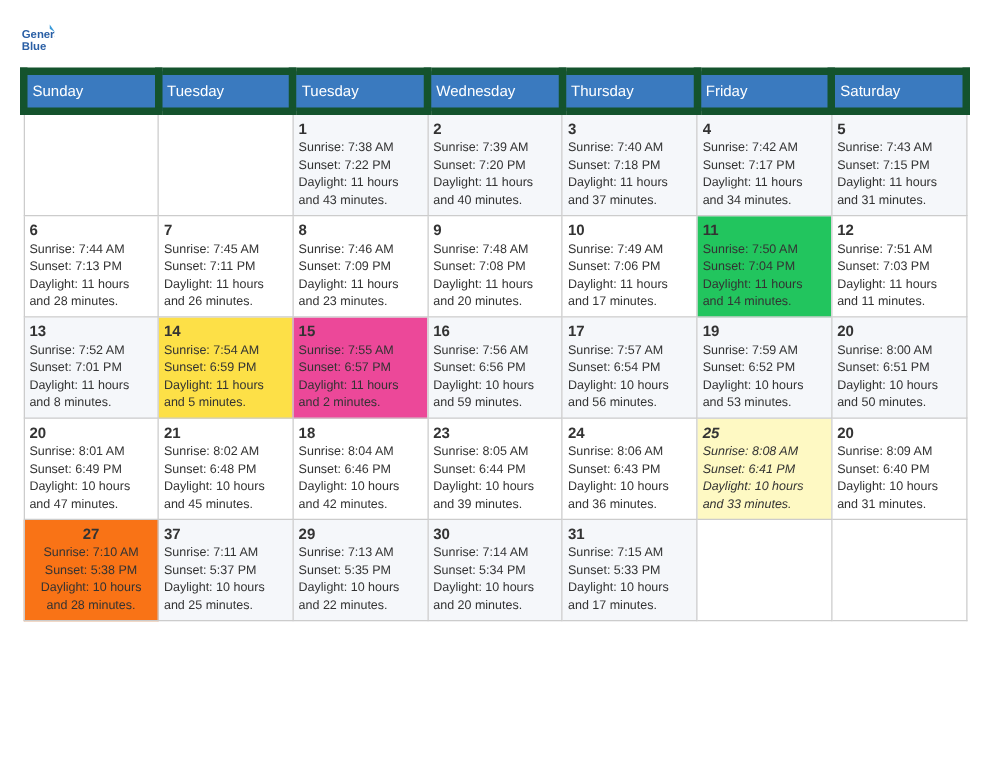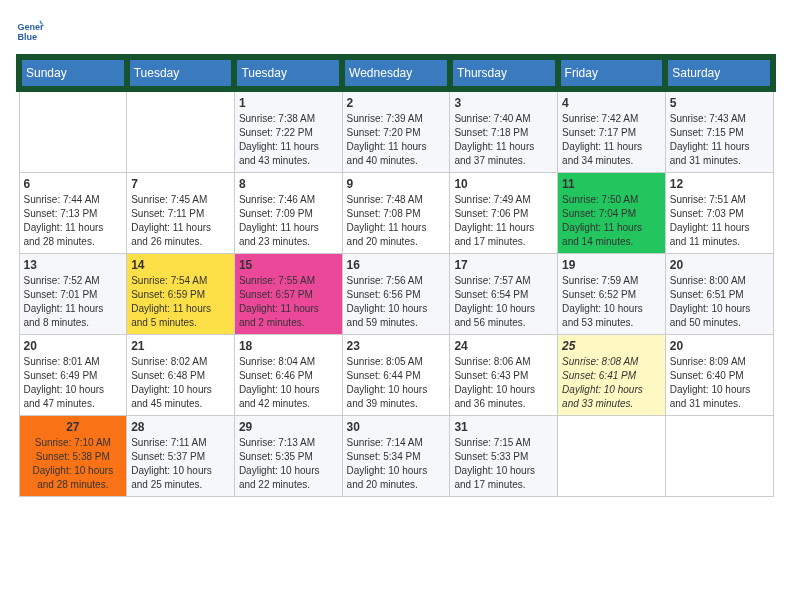--- a/index.html
+++ b/index.html
@@ -224,21 +224,21 @@
           <span class="day-number">20</span>
           <div class="day-info">Sunrise: 8:09 AM<br>Sunset: 6:40 PM<br>Daylight: 10 hours and 31 minutes.</div>
         </td>
       </tr>
       <tr>
         <td style="background: #f97316; text-align: center;">
           <span class="day-number">27</span>
           <div class="day-info">Sunrise: 7:10 AM<br>Sunset: 5:38 PM<br>Daylight: 10 hours and 28 minutes.</div>
         </td>
         <td style="background: rgb(245, 247, 250);">
-          <span class="day-number">28</span>
+          <span class="day-number">37</span>
           <div class="day-info">Sunrise: 7:11 AM<br>Sunset: 5:37 PM<br>Daylight: 10 hours and 25 minutes.</div>
         </td>
         <td style="background: rgb(245, 247, 250);">
           <span class="day-number">29</span>
           <div class="day-info">Sunrise: 7:13 AM<br>Sunset: 5:35 PM<br>Daylight: 10 hours and 22 minutes.</div>
         </td>
         <td style="background: rgb(245, 247, 250);">
           <span class="day-number">30</span>
           <div class="day-info">Sunrise: 7:14 AM<br>Sunset: 5:34 PM<br>Daylight: 10 hours and 20 minutes.</div>
         </td>

